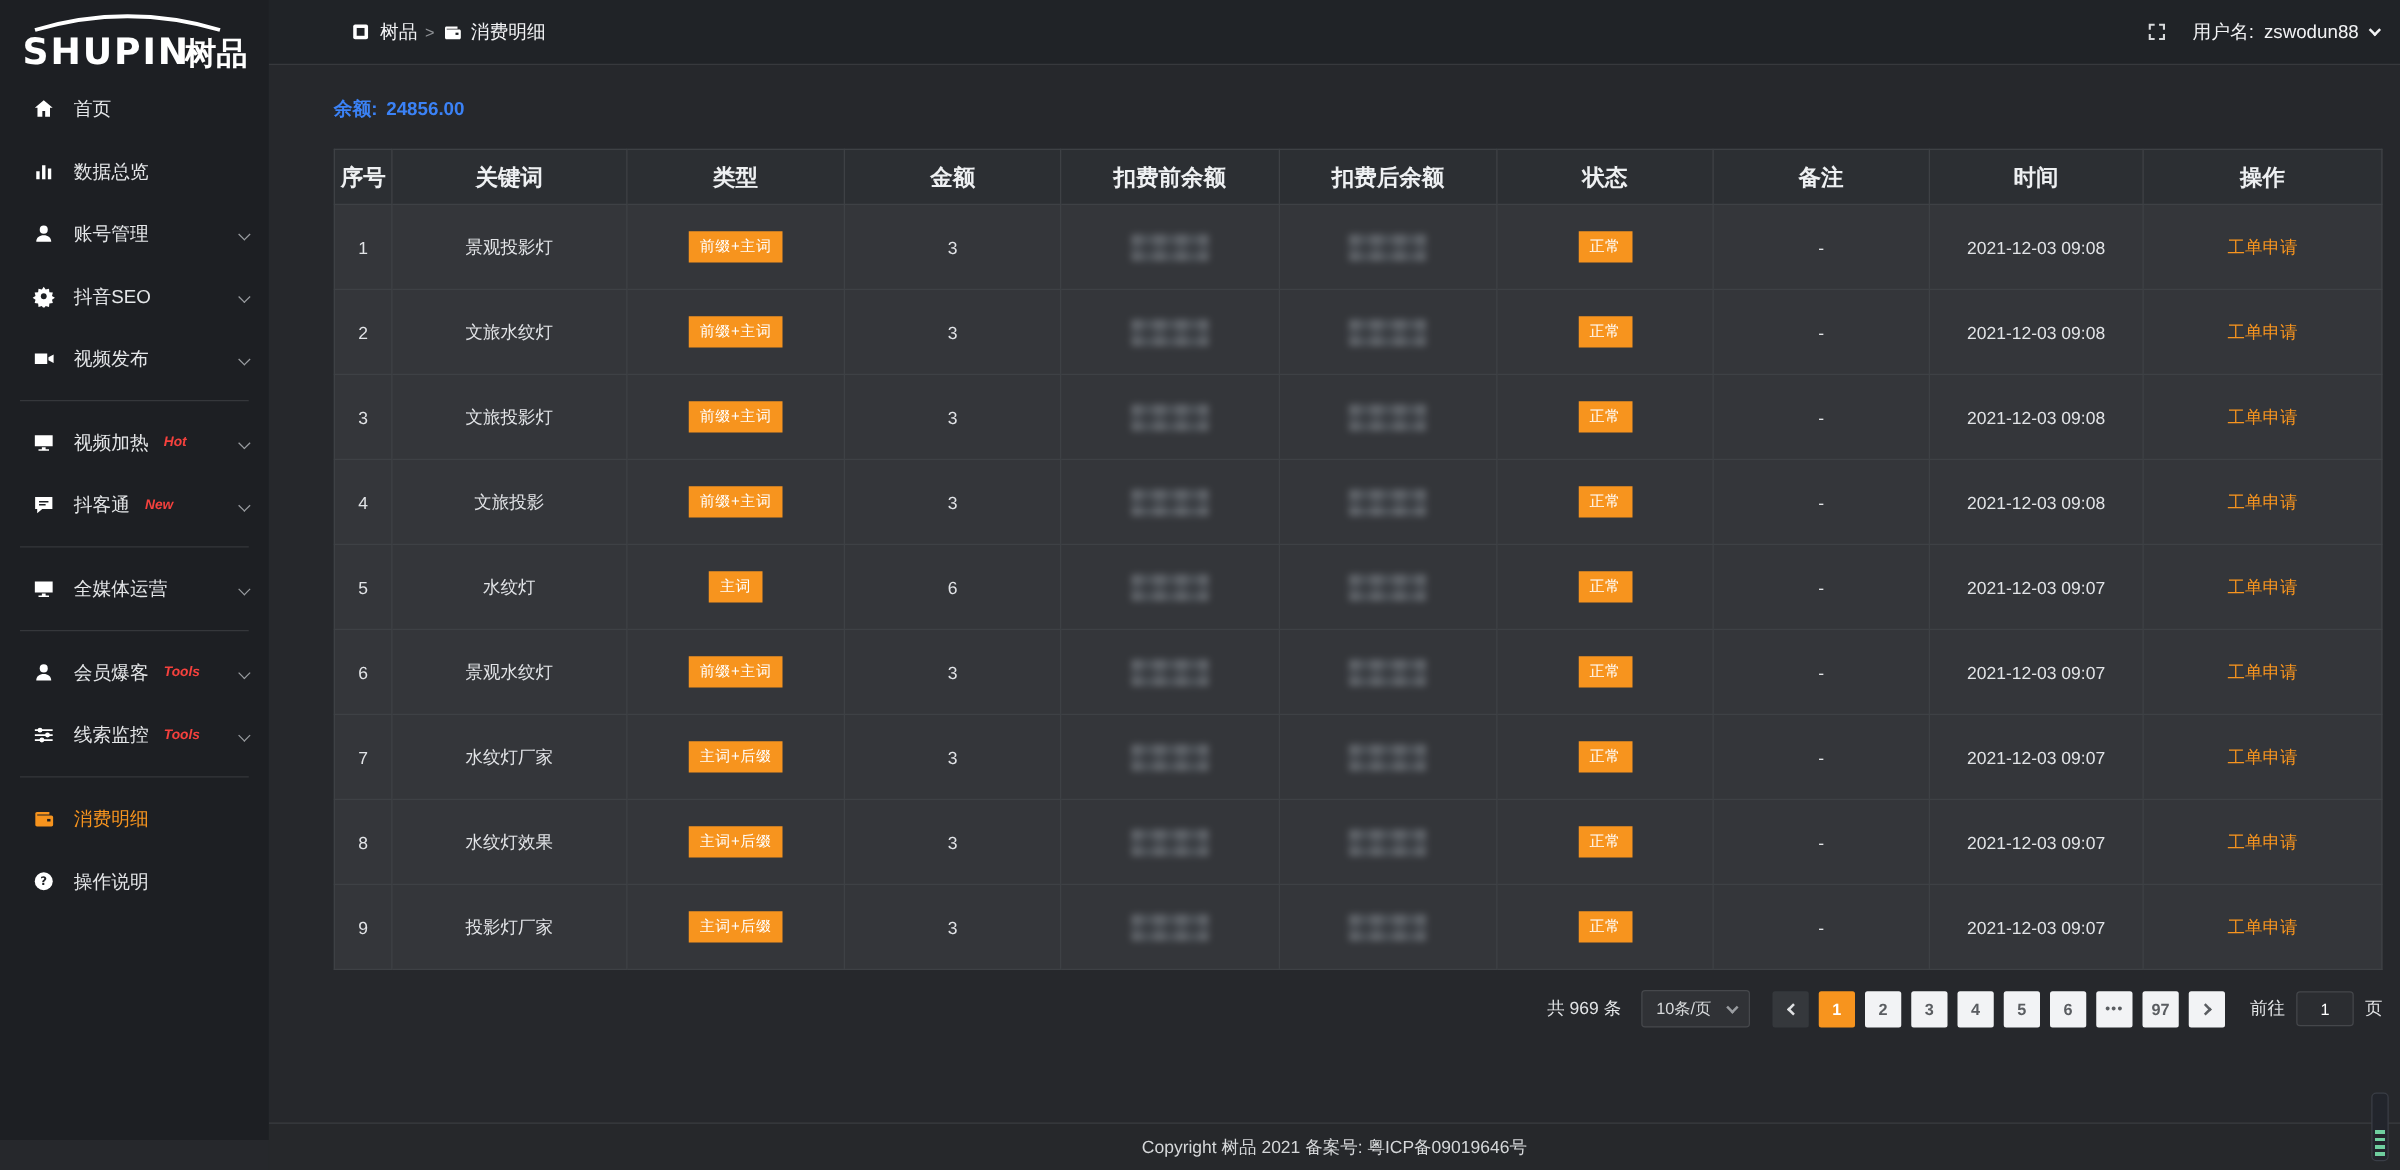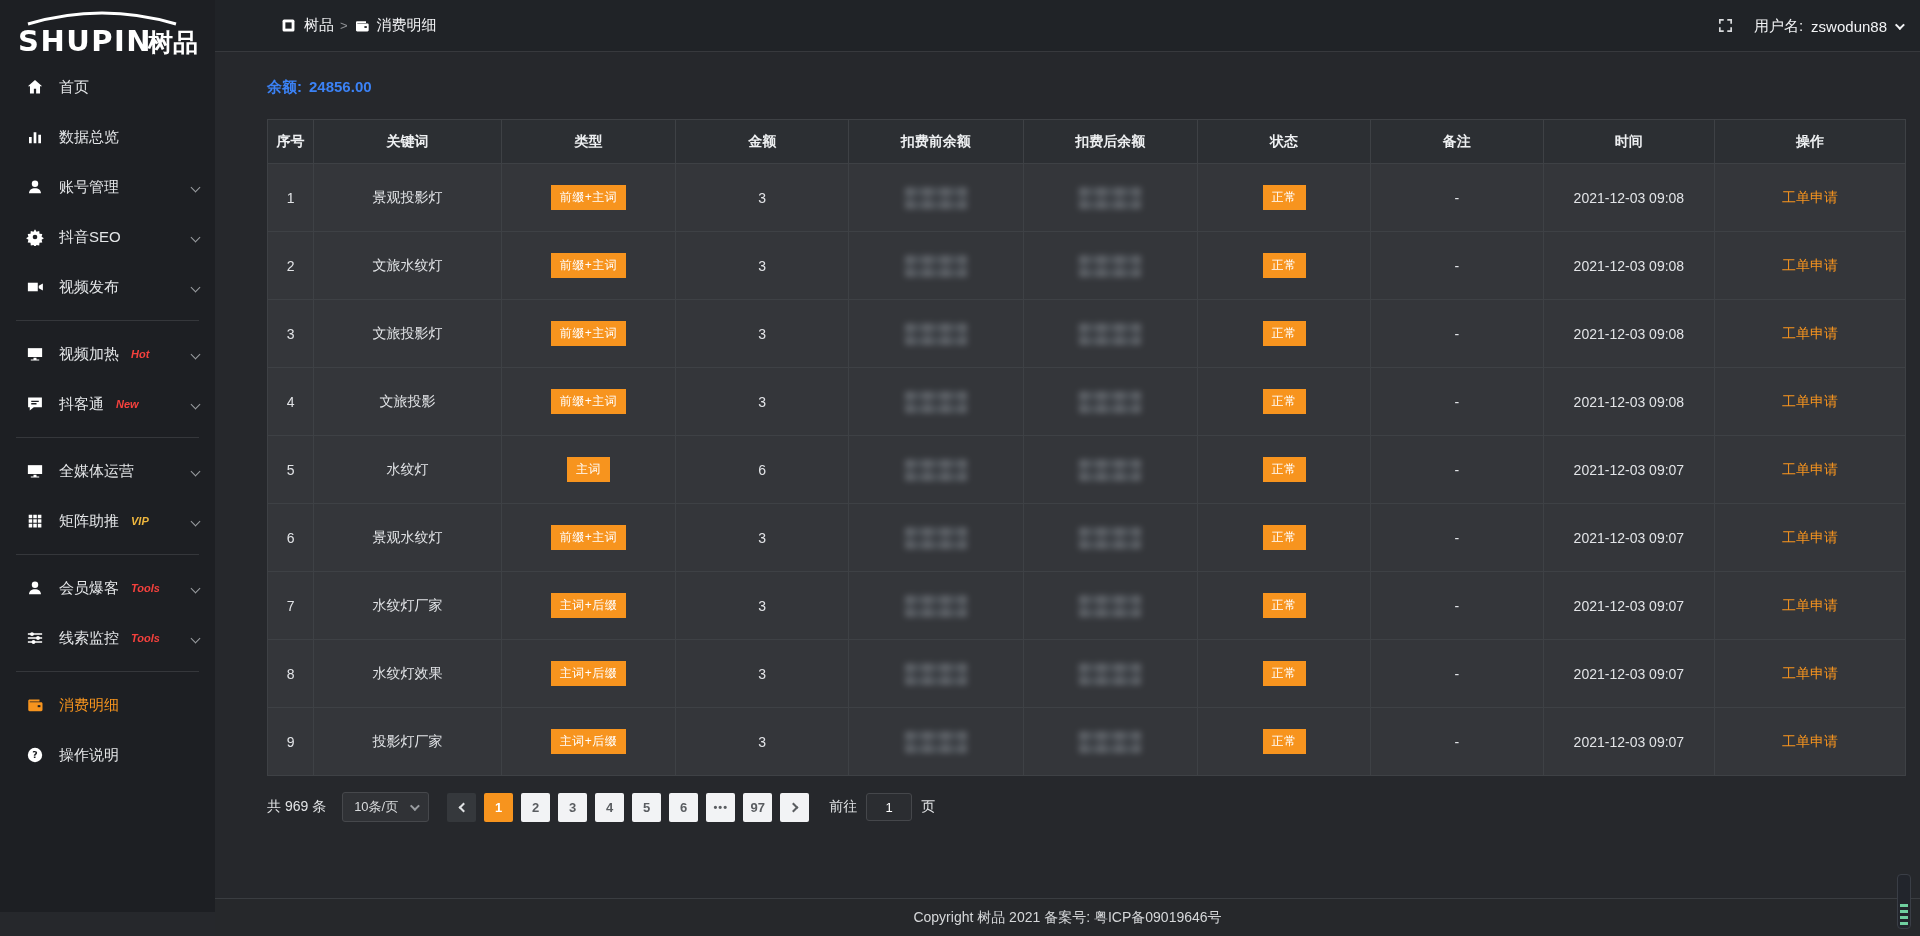--- a/index.html
+++ b/index.html
@@ -28,54 +28,54 @@
   .sb-item.active .sb-icon { color:#f7941e; }
 
   
   .main { margin-left:215px; height:936px; position:relative; }
 
   .topbar { height:52px; background:#202327; border-bottom:1px solid #37393d;
             display:flex; align-items:center; padding:0 18px 0 66px; }
   .crumb { display:flex; align-items:center; gap:7px; font-size:15px; color:#f2f3f5; cursor:pointer; }
   .crumb-icon { width:16px; height:16px; color:#fff; display:flex; align-items:center; }
   .crumb-sep { color:#8f9296; font-size:13px; margin:0 6px; }
-  .topbar-right { margin-left:auto; display:flex; align-items:flex-end; gap:18px; }
+  .topbar-right { margin-left:auto; display:flex; align-items:center; gap:18px; }
   .fs-btn { width:20px; height:20px; display:flex; align-items:center; justify-content:center; cursor:pointer; color:#d8dadc; }
   .user-box { display:flex; align-items:center; gap:8px; font-size:15px; color:#f2f3f5; cursor:pointer; }
   .chev { display:inline-block; width:7px; height:7px; border-right:2px solid currentColor;
           border-bottom:2px solid currentColor; }
   .chev.down { transform:rotate(45deg) translateY(-2px); }
   .chev.left { transform:rotate(135deg); margin-left:3px; }
   .chev.right { transform:rotate(-45deg); margin-right:3px; }
   .gray { color:#9a9da1; }
 
   .content { padding:26px 14px 0 52px; }
   .balance { font-size:15px; font-weight:bold; color:#3b82f6; }
   .balance-value { margin-left:7px; }
 
   table.data { width:100%; border-collapse:collapse; margin-top:22px; table-layout:fixed; background:#34363a; }
   table.data th, table.data td { border:1px solid #3e4145; text-align:center; }
-  table.data th { background:#2c2f33; height:44px; font-size:14px; font-weight:bold; color:#eef0f2; }
+  table.data th { background:#2c2f33; height:44px; font-size:18px; font-weight:bold; color:#eef0f2; }
   table.data td { height:68px; font-size:14px; color:#e2e4e7; }
   th:nth-child(1){width:2.8%} th:nth-child(2){width:11.4%} th:nth-child(3){width:10.6%}
   th:nth-child(4){width:10.5%} th:nth-child(5){width:10.6%} th:nth-child(6){width:10.6%}
   th:nth-child(7){width:10.5%} th:nth-child(8){width:10.5%} th:nth-child(9){width:10.4%}
   th:nth-child(10){width:11.6%}
 
   .badge { display:inline-block; background:#f7941e; color:#fff; font-size:12px;
            padding:4px 9px; border-radius:0; letter-spacing:.5px; }
   .blur-box { display:inline-block; width:62px; height:22px; border-radius:2px; vertical-align:middle;
       background:
         repeating-linear-gradient(90deg,#7d8084 0 9px,#54575b 9px 18px),
         repeating-linear-gradient(0deg,#8a8d90 0 7px,#5a5d61 7px 14px);
       background-blend-mode:overlay; filter:blur(3px); opacity:.55; }
   .action-link { color:#f7941e; cursor:pointer; }
 
   
-  .pagination { display:flex; align-items:center; justify-content:flex-start; gap:8px;
+  .pagination { display:flex; align-items:center; justify-content:flex-end; gap:8px;
                 margin-top:16px; font-size:14px; color:#e2e4e6; }
   .pg-total { margin-right:8px; }
   .page-size { display:flex; align-items:center; gap:12px; background:#303236; border:1px solid #46484c;
                border-radius:3px; padding:0 11px; height:30px; font-size:13px; color:#d8dadc;
                cursor:pointer; margin-right:10px; }
   .pg-pages { display:flex; gap:8px; }
   .pg-btn { min-width:29px; height:29px; display:flex; align-items:center; justify-content:center;
             background:#f2f3f5; color:#5a5d61; font-size:13px; font-weight:bold; border-radius:2px;
             cursor:pointer; padding:0 4px; }
   .pg-btn.prev { background:#35383c; color:#e0e2e4; }
@@ -179,30 +179,20 @@
       <div class="sb-item">
         <span class="sb-icon">
           <svg width="18" height="18" viewBox="0 0 24 24" fill="currentColor">
             <path d="M2.5 4.2h19v11.8h-19z"></path>
             <path d="M10 17h4v2.2h3.6v1.6H6.4V19.2H10z"></path>
           </svg>
         </span>
         <span class="sb-label">全媒体运营</span>
         <span class="sb-chevron"></span>
       </div>
-      <div class="sb-item">
-        <span class="sb-icon">
-          <svg width="18" height="18" viewBox="0 0 24 24" fill="currentColor">
-            <path d="M3.6 3.6h4.7v4.7H3.6zM9.7 3.6h4.7v4.7H9.7zM15.8 3.6h4.7v4.7h-4.7zM3.6 9.7h4.7v4.7H3.6zM9.7 9.7h4.7v4.7H9.7zM15.8 9.7h4.7v4.7h-4.7zM3.6 15.8h4.7v4.7H3.6zM9.7 15.8h4.7v4.7H9.7zM15.8 15.8h4.7v4.7h-4.7z"></path>
-          </svg>
-        </span>
-        <span class="sb-label">矩阵助推</span>
-        <span class="sb-tag gold">VIP</span>
-        <span class="sb-chevron"></span>
-      </div>
       <div class="sb-divider"></div>
       <div class="sb-item">
         <span class="sb-icon">
           <svg width="18" height="18" viewBox="0 0 24 24" fill="currentColor">
             <circle cx="12" cy="7.6" r="4.3"></circle>
             <path d="M12 13.6c-4.5 0-8 2.4-8 6.8h16c0-4.4-3.5-6.8-8-6.8z"></path>
           </svg>
         </span>
         <span class="sb-label">会员爆客</span>
         <span class="sb-tag red">Tools</span>

